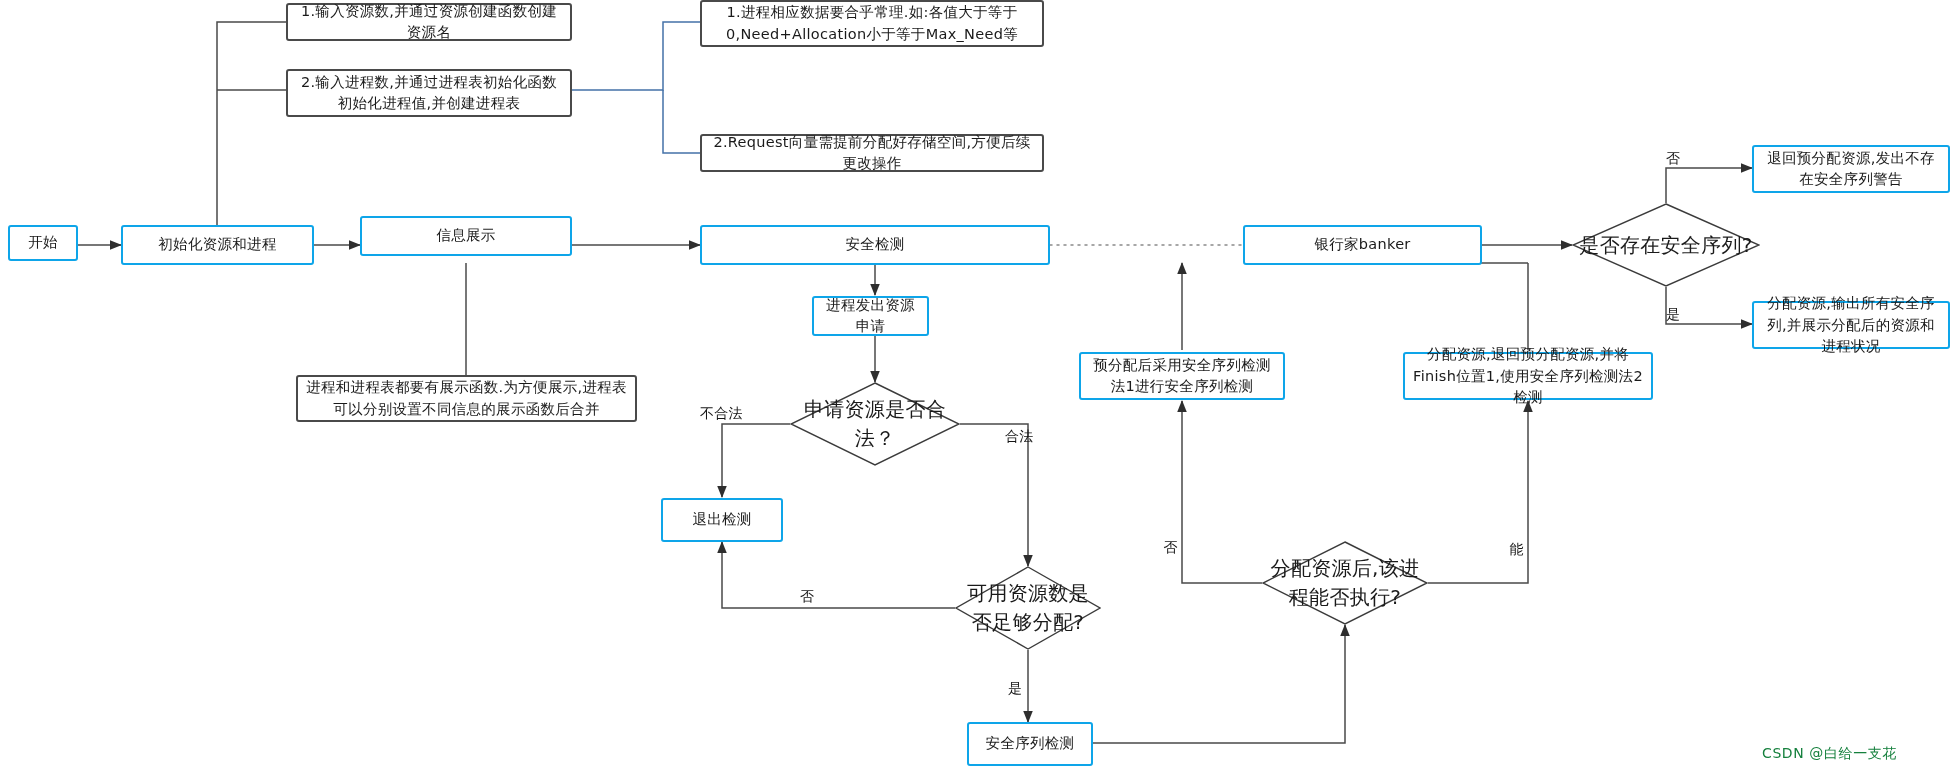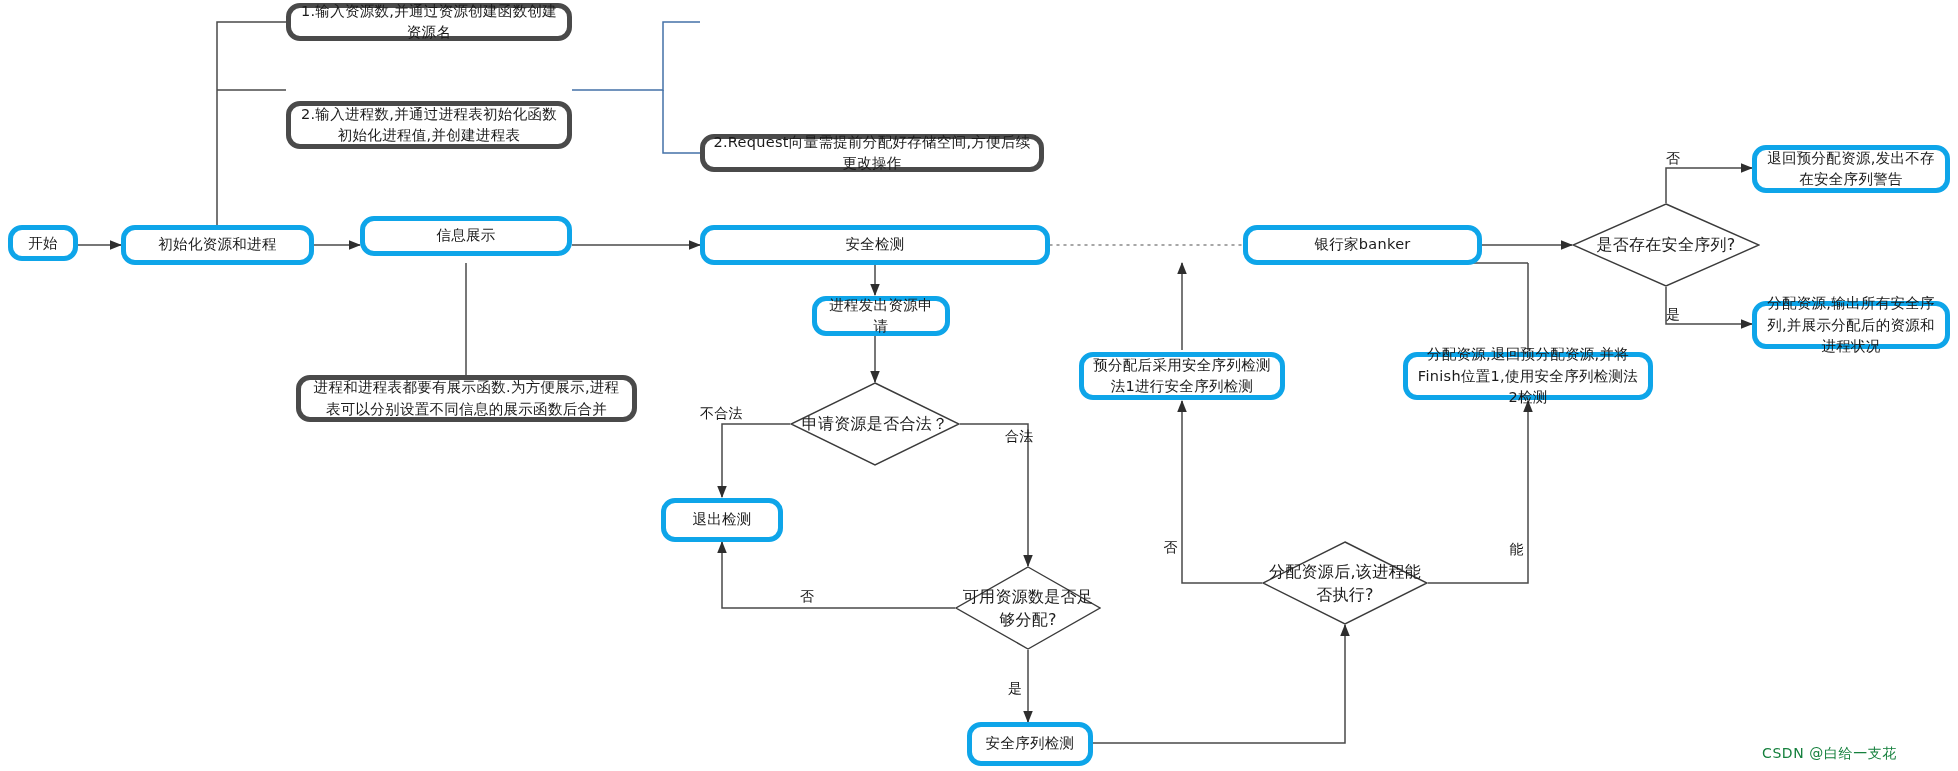--- a/index.html
+++ b/index.html
@@ -21,38 +21,38 @@
     pointer-events:none;
   }
   .node{
     position:absolute;
     box-sizing:border-box;
     display:flex;
     align-items:center;
     justify-content:center;
     text-align:center;
     background:#ffffff;
-    border:5px solid #0ea5e9;
-    border-radius:14px;
+    border:2px solid #0ea5e9;
+    border-radius:3px;
     color:#1a1a1a;
     font-size:14.5px;
     line-height:1.45;
     padding:3px 8px;
     letter-spacing:.3px;
   }
   .node.note{
     border-color:#4a4a4a;
   }
   .diamond{
     position:absolute;
     display:flex;
     align-items:center;
     justify-content:center;
     text-align:center;
-    font-size:16px;
+    font-size:20px;
     line-height:1.45;
     color:#1a1a1a;
     box-sizing:border-box;
     letter-spacing:.3px;
   }
   .diamond .dshape{
     position:absolute;
     left:0;top:0;
     width:100%;height:100%;
   }
@@ -166,34 +166,37 @@
   </div>
 
   <div class="node" style="left:1243px;top:225px;width:239px;height:40px;">
     <span>银行家banker</span>
   </div>
 
   <div class="node note" style="left:286px;top:3px;width:286px;height:38px;">
     <span>1.输入资源数,并通过资源创建函数创建资源名</span>
   </div>
 
-  <div class="node note" style="left:286px;top:69px;width:286px;height:48px;margin-top:32px;">
+  <div class="node note" style="left:286px;top:69px;width:286px;height:48px;">
     <span>2.输入进程数,并通过进程表初始化函数初始化进程值,并创建进程表</span>
   </div>
 
+  <div class="node note" style="left:700px;top:0px;width:344px;height:47px;">
+    <span>1.进程相应数据要合乎常理.如:各值大于等于0,Need+Allocation小于等于Max_Need等</span>
+  </div>
 
   <div class="node note" style="left:700px;top:134px;width:344px;height:38px;">
     <span>2.Request向量需提前分配好存储空间,方便后续更改操作</span>
   </div>
 
   <div class="node note" style="left:296px;top:375px;width:341px;height:47px;">
     <span>进程和进程表都要有展示函数.为方便展示,进程表可以分别设置不同信息的展示函数后合并</span>
   </div>
 
-  <div class="node" style="left:812px;top:296px;width:138px;height:40px;justify-content:flex-end;">
+  <div class="node" style="left:812px;top:296px;width:117px;height:40px;justify-content:flex-end;">
     <span>进程发出资源申请</span>
   </div>
 
   <div class="node" style="left:661px;top:498px;width:122px;height:44px;">
     <span>退出检测</span>
   </div>
 
   <div class="node" style="left:967px;top:722px;width:126px;height:44px;">
     <span>安全序列检测</span>
   </div>

